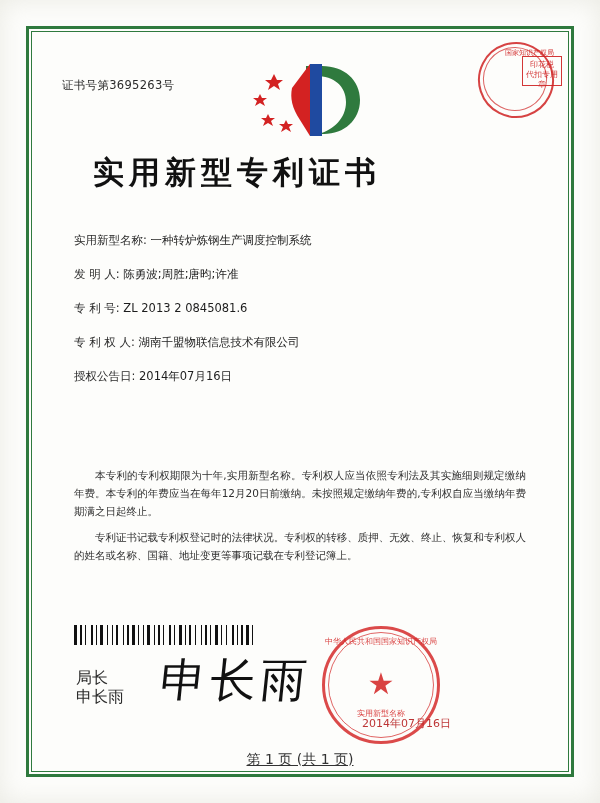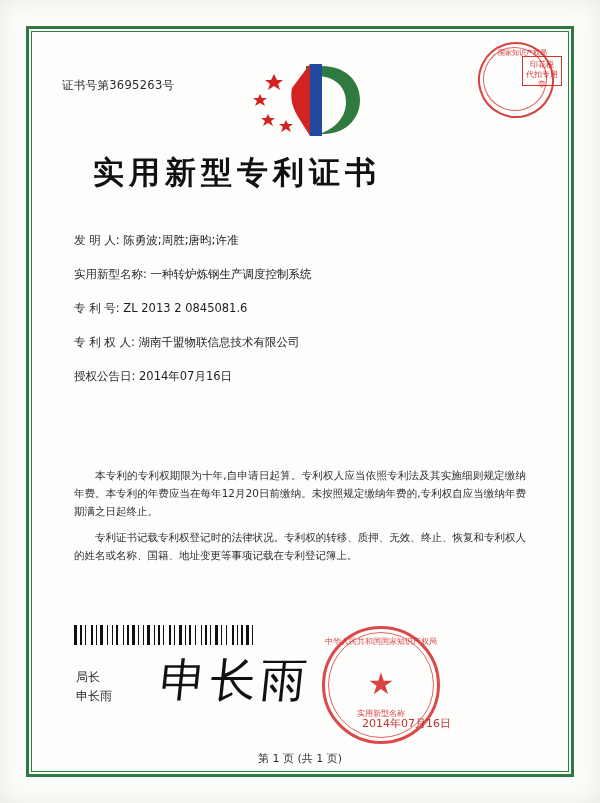--- a/index.html
+++ b/index.html
@@ -91,25 +91,26 @@
     color: #cf2222;
     font-size: 8px;
     line-height: 10px;
     text-align: center;
     padding-top: 3px;
     box-sizing: border-box;
     opacity: 0.9;
   }
   .seal-top .arc-text {
     position: absolute;
-    left: 20px; top: 6px;
+    left: 12px; top: 6px;
     width: 64px; height: 64px;
     color: #cf2222;
     font-size: 7px;
     opacity: 0.9;
+    text-align: right;
   }
 
   .main-title {
     position: absolute;
     left: 0;
     top: 152px;
     width: 474px;
     text-align: center;
     font-size: 31px;
     font-weight: bold;
@@ -168,21 +169,21 @@
     background: #111;
     height: 20px;
     margin-right: 1px;
     vertical-align: top;
   }
 
   .director {
     position: absolute;
     left: 76px;
     top: 668px;
-    font-size: 12px;
+    font-size: 16px;
     line-height: 19px;
     color: #2b2b2b;
   }
 
   .signature {
     position: absolute;
     left: 160px;
     top: 650px;
     width: 200px;
     height: 70px;
@@ -246,22 +247,23 @@
     color: #b62020;
     opacity: 0.9;
   }
 
   .page-footer {
     position: absolute;
     left: 0;
     top: 751px;
     width: 600px;
     text-align: center;
-    font-size: 11px;
+    font-size: 14px;
     color: #333;
+    text-decoration: underline;
   }
 
   .paper-edge {
     position: absolute;
     left: 0; top: 0;
     width: 600px; height: 803px;
     pointer-events: none;
     box-shadow: inset 0 0 26px rgba(180,180,160,0.25);
   }
 </style>
@@ -294,43 +296,43 @@
     <div class="box">
       <div>印花税</div>
       <div>代扣专用章</div>
     </div>
   </div>
 
   <div class="main-title">实用新型专利证书</div>
 
   <div class="fields">
     <div class="field-row">
+      <span class="field-label">实用新型名称:</span>
+      <span class="field-value">一种转炉炼钢生产调度控制系统</span>
+    </div>
+    <div class="field-row">
       <span class="field-label">发 明 人:</span>
       <span class="field-value">陈勇波;周胜;唐昀;许准</span>
     </div>
     <div class="field-row">
-      <span class="field-label">实用新型名称:</span>
-      <span class="field-value">一种转炉炼钢生产调度控制系统</span>
-    </div>
-    <div class="field-row">
       <span class="field-label">专 利 号:</span>
       <span class="field-value">ZL 2013 2 0845081.6</span>
     </div>
     <div class="field-row">
       <span class="field-label">专 利 权 人:</span>
       <span class="field-value">湖南千盟物联信息技术有限公司</span>
     </div>
     <div class="field-row">
       <span class="field-label">授权公告日:</span>
       <span class="field-value">2014年07月16日</span>
     </div>
   </div>
 
   <div class="paragraphs">
-    <p>本专利的专利权期限为十年,自申请日起算。专利权人应当依照专利法及其实施细则规定缴纳年费。本专利的年费应当在每年12月20日前缴纳。未按照规定缴纳年费的,专利权自应当缴纳年费期满之日起终止。</p>
+    <p>本专利的专利权期限为十年,实用新型名称。专利权人应当依照专利法及其实施细则规定缴纳年费。本专利的年费应当在每年12月20日前缴纳。未按照规定缴纳年费的,专利权自应当缴纳年费期满之日起终止。</p>
     <p>专利证书记载专利权登记时的法律状况。专利权的转移、质押、无效、终止、恢复和专利权人的姓名或名称、国籍、地址变更等事项记载在专利登记簿上。</p>
   </div>
 
   <div class="barcode"><i style="width:3px"></i><i style="width:1px;background:transparent"></i><i style="width:2px"></i><i style="width:1px;background:transparent"></i><i style="width:1px"></i><i style="width:3px;background:transparent"></i><i style="width:2px"></i><i style="width:1px;background:transparent"></i><i style="width:1px"></i><i style="width:1px;background:transparent"></i><i style="width:3px"></i><i style="width:2px;background:transparent"></i><i style="width:1px"></i><i style="width:2px;background:transparent"></i><i style="width:1px"></i><i style="width:1px;background:transparent"></i><i style="width:2px"></i><i style="width:3px;background:transparent"></i><i style="width:1px"></i><i style="width:1px;background:transparent"></i><i style="width:2px"></i><i style="width:1px;background:transparent"></i><i style="width:3px"></i><i style="width:1px;background:transparent"></i><i style="width:1px"></i><i style="width:2px;background:transparent"></i><i style="width:1px"></i><i style="width:1px;background:transparent"></i><i style="width:3px"></i><i style="width:2px;background:transparent"></i><i style="width:1px"></i><i style="width:1px;background:transparent"></i><i style="width:2px"></i><i style="width:1px;background:transparent"></i><i style="width:1px"></i><i style="width:3px;background:transparent"></i><i style="width:2px"></i><i style="width:1px;background:transparent"></i><i style="width:1px"></i><i style="width:2px;background:transparent"></i><i style="width:3px"></i><i style="width:1px;background:transparent"></i><i style="width:1px"></i><i style="width:1px;background:transparent"></i><i style="width:2px"></i><i style="width:2px;background:transparent"></i><i style="width:1px"></i><i style="width:3px;background:transparent"></i><i style="width:1px"></i><i style="width:1px;background:transparent"></i><i style="width:2px"></i><i style="width:1px;background:transparent"></i><i style="width:1px"></i><i style="width:2px;background:transparent"></i><i style="width:3px"></i><i style="width:1px;background:transparent"></i><i style="width:1px"></i><i style="width:2px;background:transparent"></i><i style="width:1px"></i><i style="width:3px;background:transparent"></i><i style="width:2px"></i><i style="width:1px;background:transparent"></i><i style="width:1px"></i><i style="width:1px;background:transparent"></i><i style="width:2px"></i><i style="width:1px;background:transparent"></i><i style="width:3px"></i><i style="width:1px;background:transparent"></i><i style="width:1px"></i><i style="width:2px;background:transparent"></i></div>
 
   <div class="director">
     <div>局长</div>
     <div>申长雨</div>
   </div>
 

